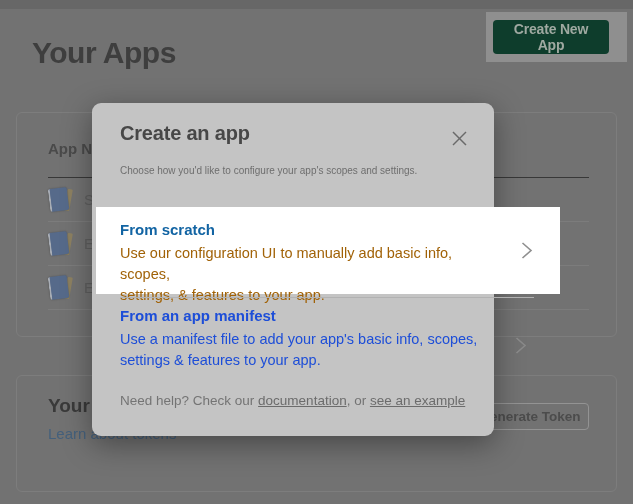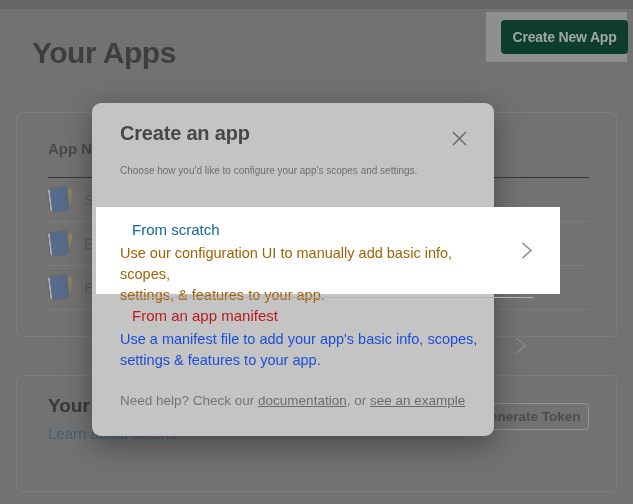--- a/index.html
+++ b/index.html
@@ -11,23 +11,23 @@
   }
   .topband{position:absolute;left:0;top:0;width:633px;height:9px;background:#676767;}
 
   
   .page-title{
     position:absolute;left:16px;top:20px;margin:16px;
     font-size:30px;font-weight:800;letter-spacing:-0.5px;color:#3e3e3e;
   }
   .hl-box{position:absolute;left:486px;top:12px;width:141px;height:50px;background:#8f8f8f;}
   .create-btn{
-    position:absolute;left:7px;top:8px;width:127px;height:34px;
+    position:absolute;left:7px;top:8px;width:116px;height:34px;
     background:#0e3d2c;border:none;border-radius:4px;cursor:pointer;
-    color:#9fa9a1;font-family:inherit;font-size:14px;font-weight:700;letter-spacing:-0.2px;margin-left:8px;
+    color:#9fa9a1;font-family:inherit;font-size:14px;font-weight:700;letter-spacing:-0.2px;
   }
   .search{
     position:absolute;left:16px;top:72px;width:601px;height:29px;
     border:1px solid #4c4c4c;border-radius:4px;background:#767676;
     display:flex;align-items:center;padding:0 10px;gap:8px;
   }
   .search input{
     flex:1;border:none;outline:none;background:transparent;
     font-family:inherit;font-size:15px;color:#5a5a5a;padding:0;
   }
@@ -70,35 +70,35 @@
     box-shadow:0 8px 30px rgba(0,0,0,.38);
   }
   .m-title{position:absolute;left:28px;top:19px;font-size:20px;font-weight:800;color:#474747;letter-spacing:-0.2px;}
   .m-close{
     position:absolute;right:22px;top:22px;width:26px;height:26px;
     background:transparent;border:none;padding:4px;cursor:pointer;line-height:0;
   }
   .m-sub{position:absolute;left:28px;top:62px;font-size:10px;color:#6e6e6e;}
 
   .opt{cursor:pointer;}
-  .opt-title{font-size:15px;font-weight:400;line-height:19px;margin-left:12px;}
+  .opt-title{font-size:15px;font-weight:700;line-height:19px;}
   .opt-desc{font-size:14.5px;line-height:21px;margin-top:4px;white-space:pre-line;}
 
   .opt-scratch{
     position:absolute;left:4px;top:104px;width:464px;height:87px;
     background:#ffffff;padding:13px 60px 0 24px;
   }
   .opt-scratch .opt-title{color:#1264a3;}
   .opt-scratch .opt-desc{color:#a16207;}
   .chev1{position:absolute;right:27px;top:34px;}
 
   .m-divider{position:absolute;left:28px;top:194px;width:414px;height:1px;background:#b2b2b2;}
 
   .opt-manifest{position:absolute;left:28px;top:200px;width:434px;padding-top:3px;}
-  .opt-manifest .opt-title{color:#b91c1c;}
+  .opt-manifest .opt-title{color:#1d4ed8;}
   .opt-manifest .opt-desc{color:#1d4ed8;}
   .chev2{position:absolute;right:27px;top:33px;}
 
   .m-help{position:absolute;left:28px;top:290px;font-size:13.5px;color:#747474;}
   .m-help a{color:#6c6c6c;text-decoration:underline;cursor:pointer;}
 </style>
 </head>
 <body>
 
 <div id="app">

